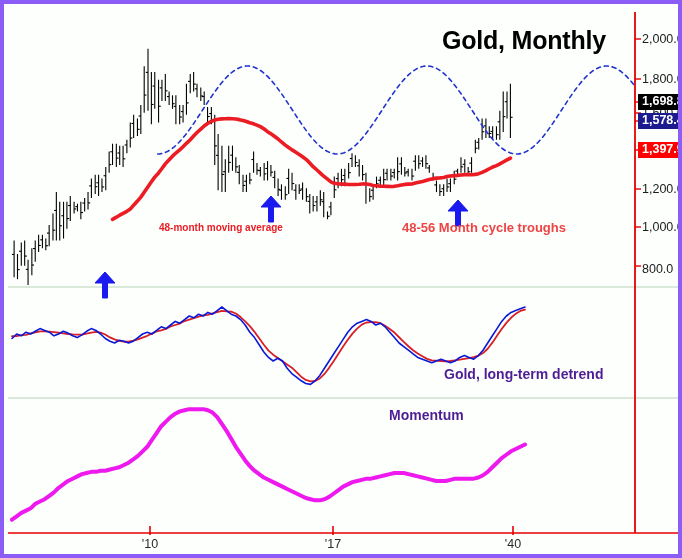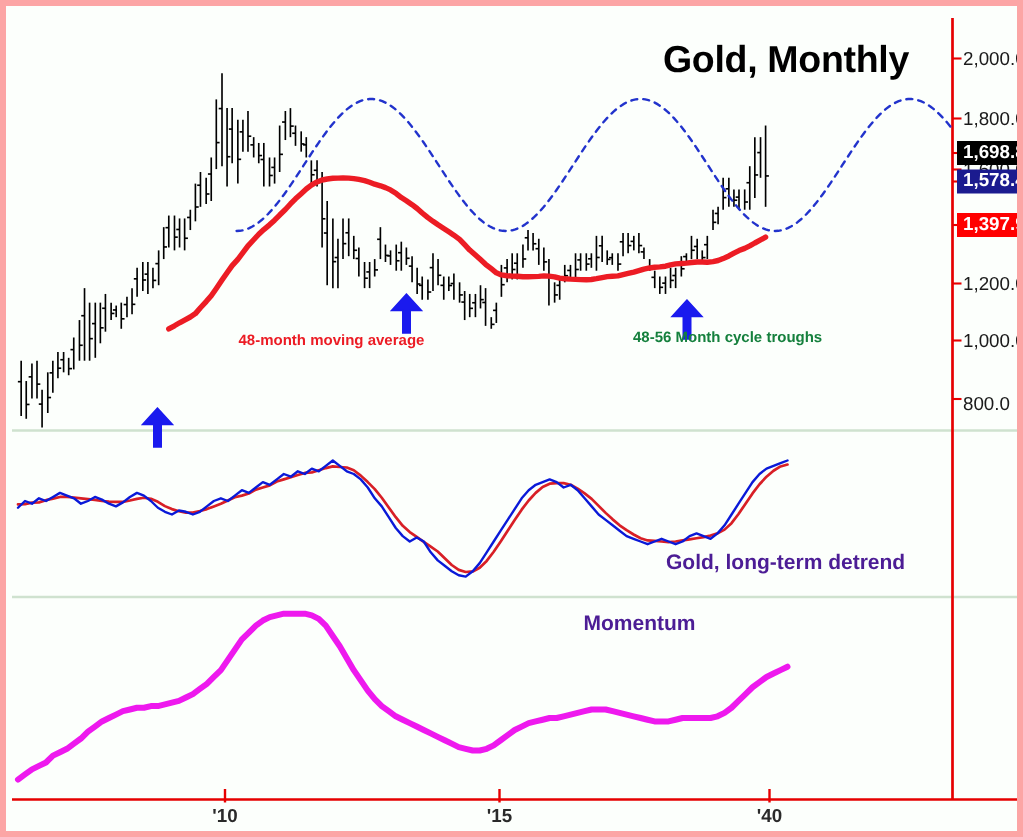--- a/index.html
+++ b/index.html
@@ -1,43 +1,43 @@
 <!DOCTYPE html>
 <html><head>
 <meta charset="utf-8">
 <style>
   html,body{margin:0;padding:0;background:#fff;}
   body{font-family:"Liberation Sans",sans-serif;}
   #chart-root{
     position:relative;width:682px;height:558px;
     background:#fcfffc;box-sizing:border-box;
-    border:4px solid #fca5a5;overflow:hidden;
+    border:4px solid #8b5cf6;overflow:hidden;
   }
   #plot-svg{position:absolute;left:0;top:0;width:682px;height:558px;}
   .txt{position:absolute;white-space:nowrap;}
   #chart-title{
     right:72px;top:22px;font-size:25px;font-weight:bold;color:#000;
     letter-spacing:-0.2px;
   }
   .ann-red{color:#ec1c24;font-weight:bold;font-size:10px;}
-  .ann-blue{color:#15803d;font-weight:bold;font-size:10px;margin-left:20px;}
+  .ann-blue{color:#ef4444;font-weight:bold;font-size:13px;}
   .ann-black{color:#4c1d95;font-weight:bold;font-size:14px;}
   .ytick-label{
     font-size:12.5px;color:#1b1b1b;left:638px;transform:translateY(-50%);
   }
   .ybadge{
     position:absolute;left:634px;transform:translateY(-50%);
     font-size:12.5px;font-weight:bold;padding:1px 3px 2px 4px;
     line-height:13px;white-space:nowrap;
   }
   .badge-black{background:#000;color:#fff;}
   .badge-navy{background:#1b1b8f;color:#fff;}
   .badge-red{background:#ff0000;color:#fff;}
   .xtick-label{
-    font-size:12.5px;color:#2a2a2a;top:533px;transform:translateX(-50%);font-weight:bold;
+    font-size:12.5px;color:#2a2a2a;top:533px;transform:translateX(-50%);
   }
 </style>
 </head>
 <body>
 
 <div id="chart-root">
 
   <svg id="plot-svg" viewBox="0 0 682 558" preserveAspectRatio="none">
       <line x1="4" y1="283" x2="678" y2="283" stroke="#cfe2cf" stroke-width="1.6"></line>
       <line x1="4" y1="394" x2="678" y2="394" stroke="#cfe2cf" stroke-width="1.6"></line>
@@ -369,17 +369,17 @@
       <div class="txt ytick-label" style="top: 223px;">1,000.0</div>
       <div class="txt ytick-label" style="top: 265px;">800.0</div>
     </div>
   <div id="y-axis-badges">
       <div class="ybadge badge-black" style="top: 98px;">1,698.8</div>
       <div class="ybadge badge-navy" style="top: 117px;">1,578.4</div>
       <div class="ybadge badge-red" style="top: 146px;">1,397.9</div>
     </div>
   <div id="x-axis-labels">
       <div class="txt xtick-label" style="left: 146px;">'10</div>
-      <div class="txt xtick-label" style="left: 329px;">'15</div>
+      <div class="txt xtick-label" style="left: 329px;">'17</div>
       <div class="txt xtick-label" style="left: 509px;">'40</div>
     </div>
 
 </div>
 
 </body></html>

